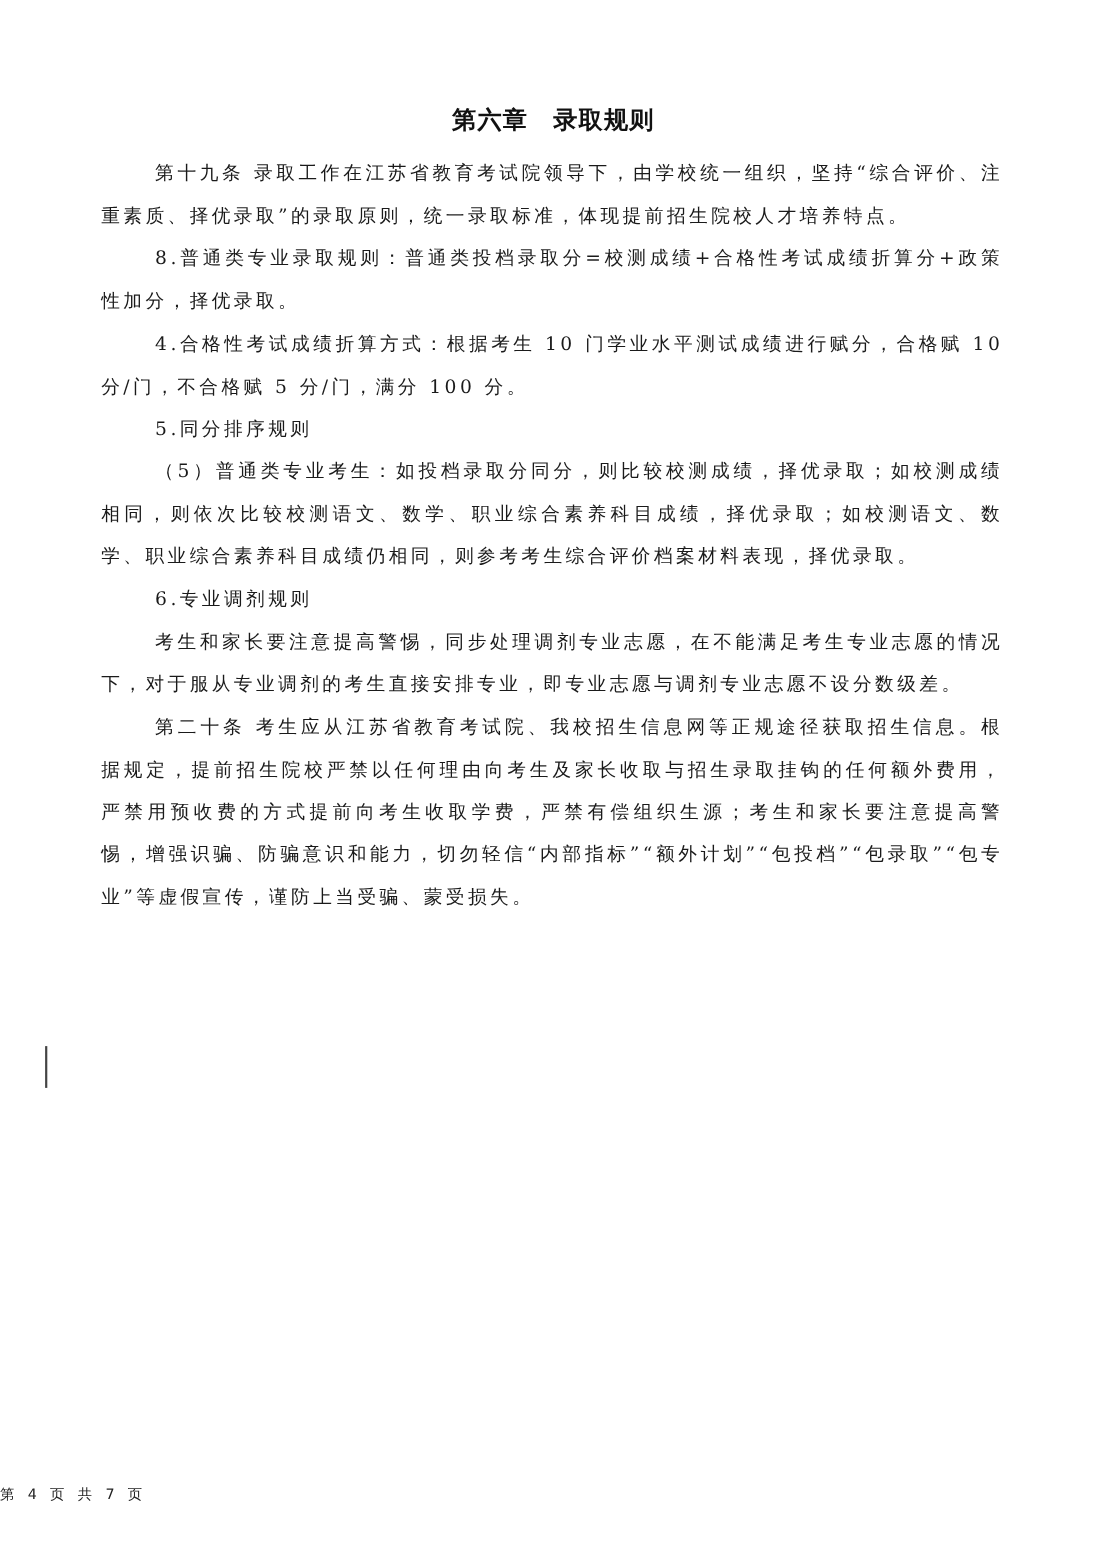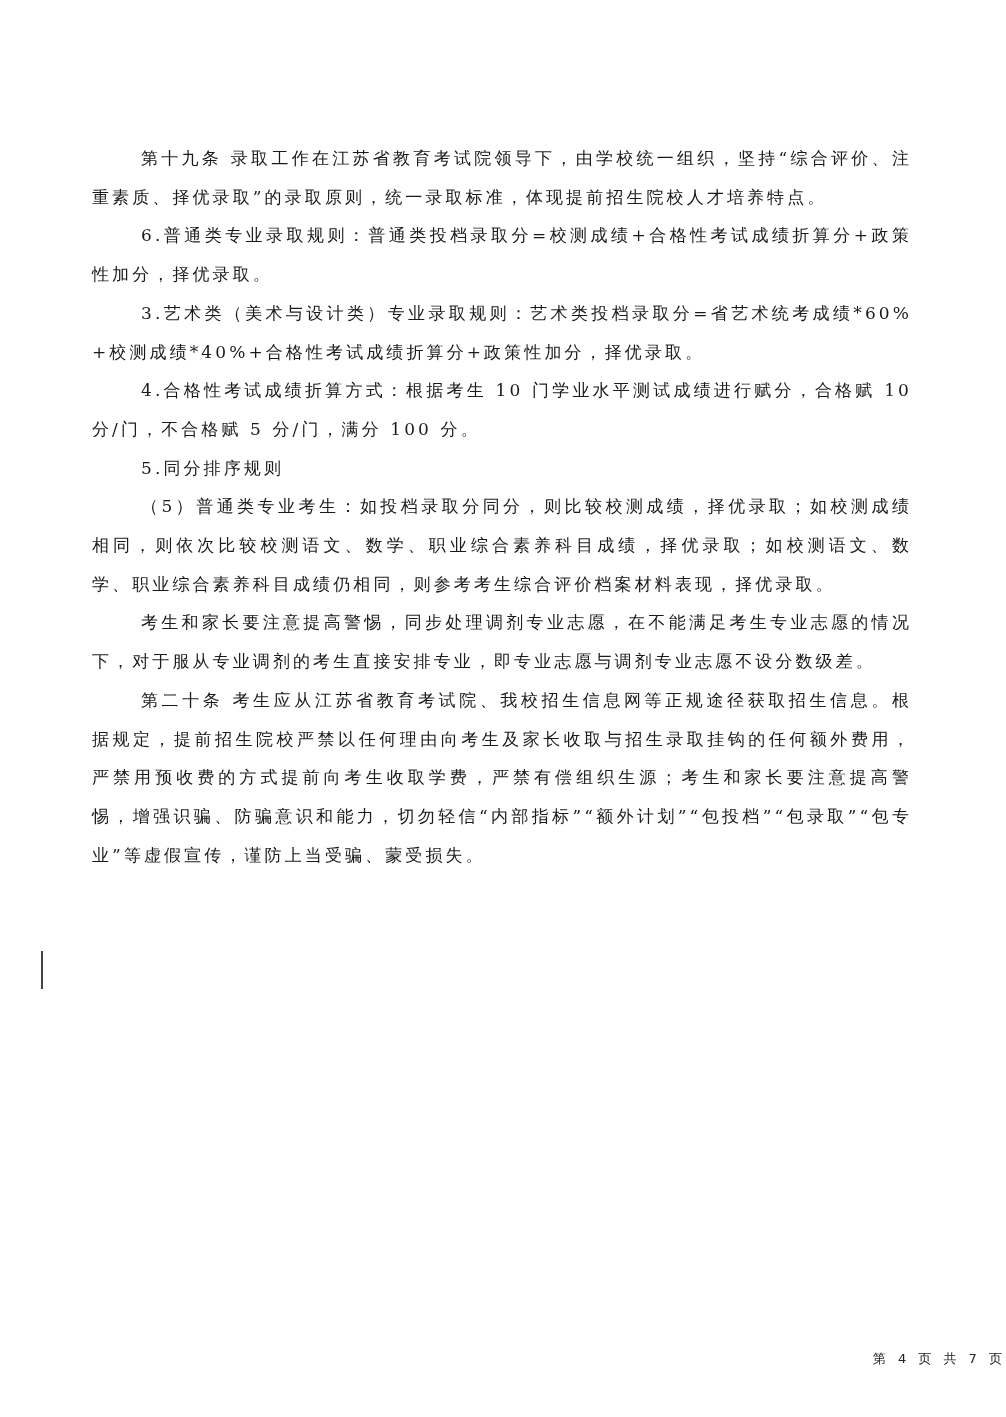--- a/index.html
+++ b/index.html
@@ -6,36 +6,37 @@
   body { width: 1006px; height: 1417px; position: relative; overflow: hidden;
          font-family: "DejaVu Serif", "Liberation Serif", serif; color: #1a1a1a; }
   .page { position: absolute; left: 0; top: 0; width: 1006px; height: 1417px; }
   .title { position: absolute; left: 0; width: 1006px; top: 94px; text-align: center;
            font-family: "DejaVu Sans", "Liberation Sans", sans-serif; font-weight: bold;
            font-size: 22px; letter-spacing: 1px; color: #111; }
   .body-text { position: absolute; left: 92px; top: 139px; width: 820px; }
   .p { font-size: 17px; line-height: 38.7px; text-align: justify; text-align-last: left;
        text-indent: 49px; margin: 0; letter-spacing: 3.1px; word-break: break-all; }
   .cursor { position: absolute; left: 41px; top: 951px; width: 2px; height: 38px; background: #444; }
-  .footer { position: absolute; left: 0; width: 1006px; top: 1350px; text-align: right;
+  .footer { position: absolute; left: 0; width: 1006px; top: 1350px; text-align: left;
             font-family: "DejaVu Sans", "Liberation Sans", sans-serif; font-size: 13px;
             letter-spacing: 4px; color: #222; }
 </style>
 </head>
 <body>
 
 <div class="page">
+  <div class="title">第六章　录取规则</div>
 
   <div class="body-text">
     <p class="p">第十九条 录取工作在江苏省教育考试院领导下，由学校统一组织，坚持“综合评价、注重素质、择优录取”的录取原则，统一录取标准，体现提前招生院校人才培养特点。</p>
-    <p class="p">6.普通类专业录取规则：普通类投档录取分=校测成绩+合格性考试成绩折算分+政策性加分，择优录取。</p>
-    <p class="p">3.艺术类（美术与设计类）专业录取规则：艺术类投档录取分=省艺术统考成绩*60%+校测成绩*40%+合格性考试成绩折算分+政策性加分，择优录取。</p>
+    <p class="p">8.普通类专业录取规则：普通类投档录取分=校测成绩+合格性考试成绩折算分+政策性加分，择优录取。</p>
     <p class="p">4.合格性考试成绩折算方式：根据考生 10 门学业水平测试成绩进行赋分，合格赋 10 分/门，不合格赋 5 分/门，满分 100 分。</p>
     <p class="p">5.同分排序规则</p>
     <p class="p">（5）普通类专业考生：如投档录取分同分，则比较校测成绩，择优录取；如校测成绩相同，则依次比较校测语文、数学、职业综合素养科目成绩，择优录取；如校测语文、数学、职业综合素养科目成绩仍相同，则参考考生综合评价档案材料表现，择优录取。</p>
+    <p class="p">6.专业调剂规则</p>
     <p class="p">考生和家长要注意提高警惕，同步处理调剂专业志愿，在不能满足考生专业志愿的情况下，对于服从专业调剂的考生直接安排专业，即专业志愿与调剂专业志愿不设分数级差。</p>
     <p class="p">第二十条 考生应从江苏省教育考试院、我校招生信息网等正规途径获取招生信息。根据规定，提前招生院校严禁以任何理由向考生及家长收取与招生录取挂钩的任何额外费用，严禁用预收费的方式提前向考生收取学费，严禁有偿组织生源；考生和家长要注意提高警惕，增强识骗、防骗意识和能力，切勿轻信“内部指标”“额外计划”“包投档”“包录取”“包专业”等虚假宣传，谨防上当受骗、蒙受损失。</p>
   </div>
 
   <div class="cursor"></div>
 
   <div class="footer">第 4 页 共 7 页</div>
 </div>
 
 </body></html>

